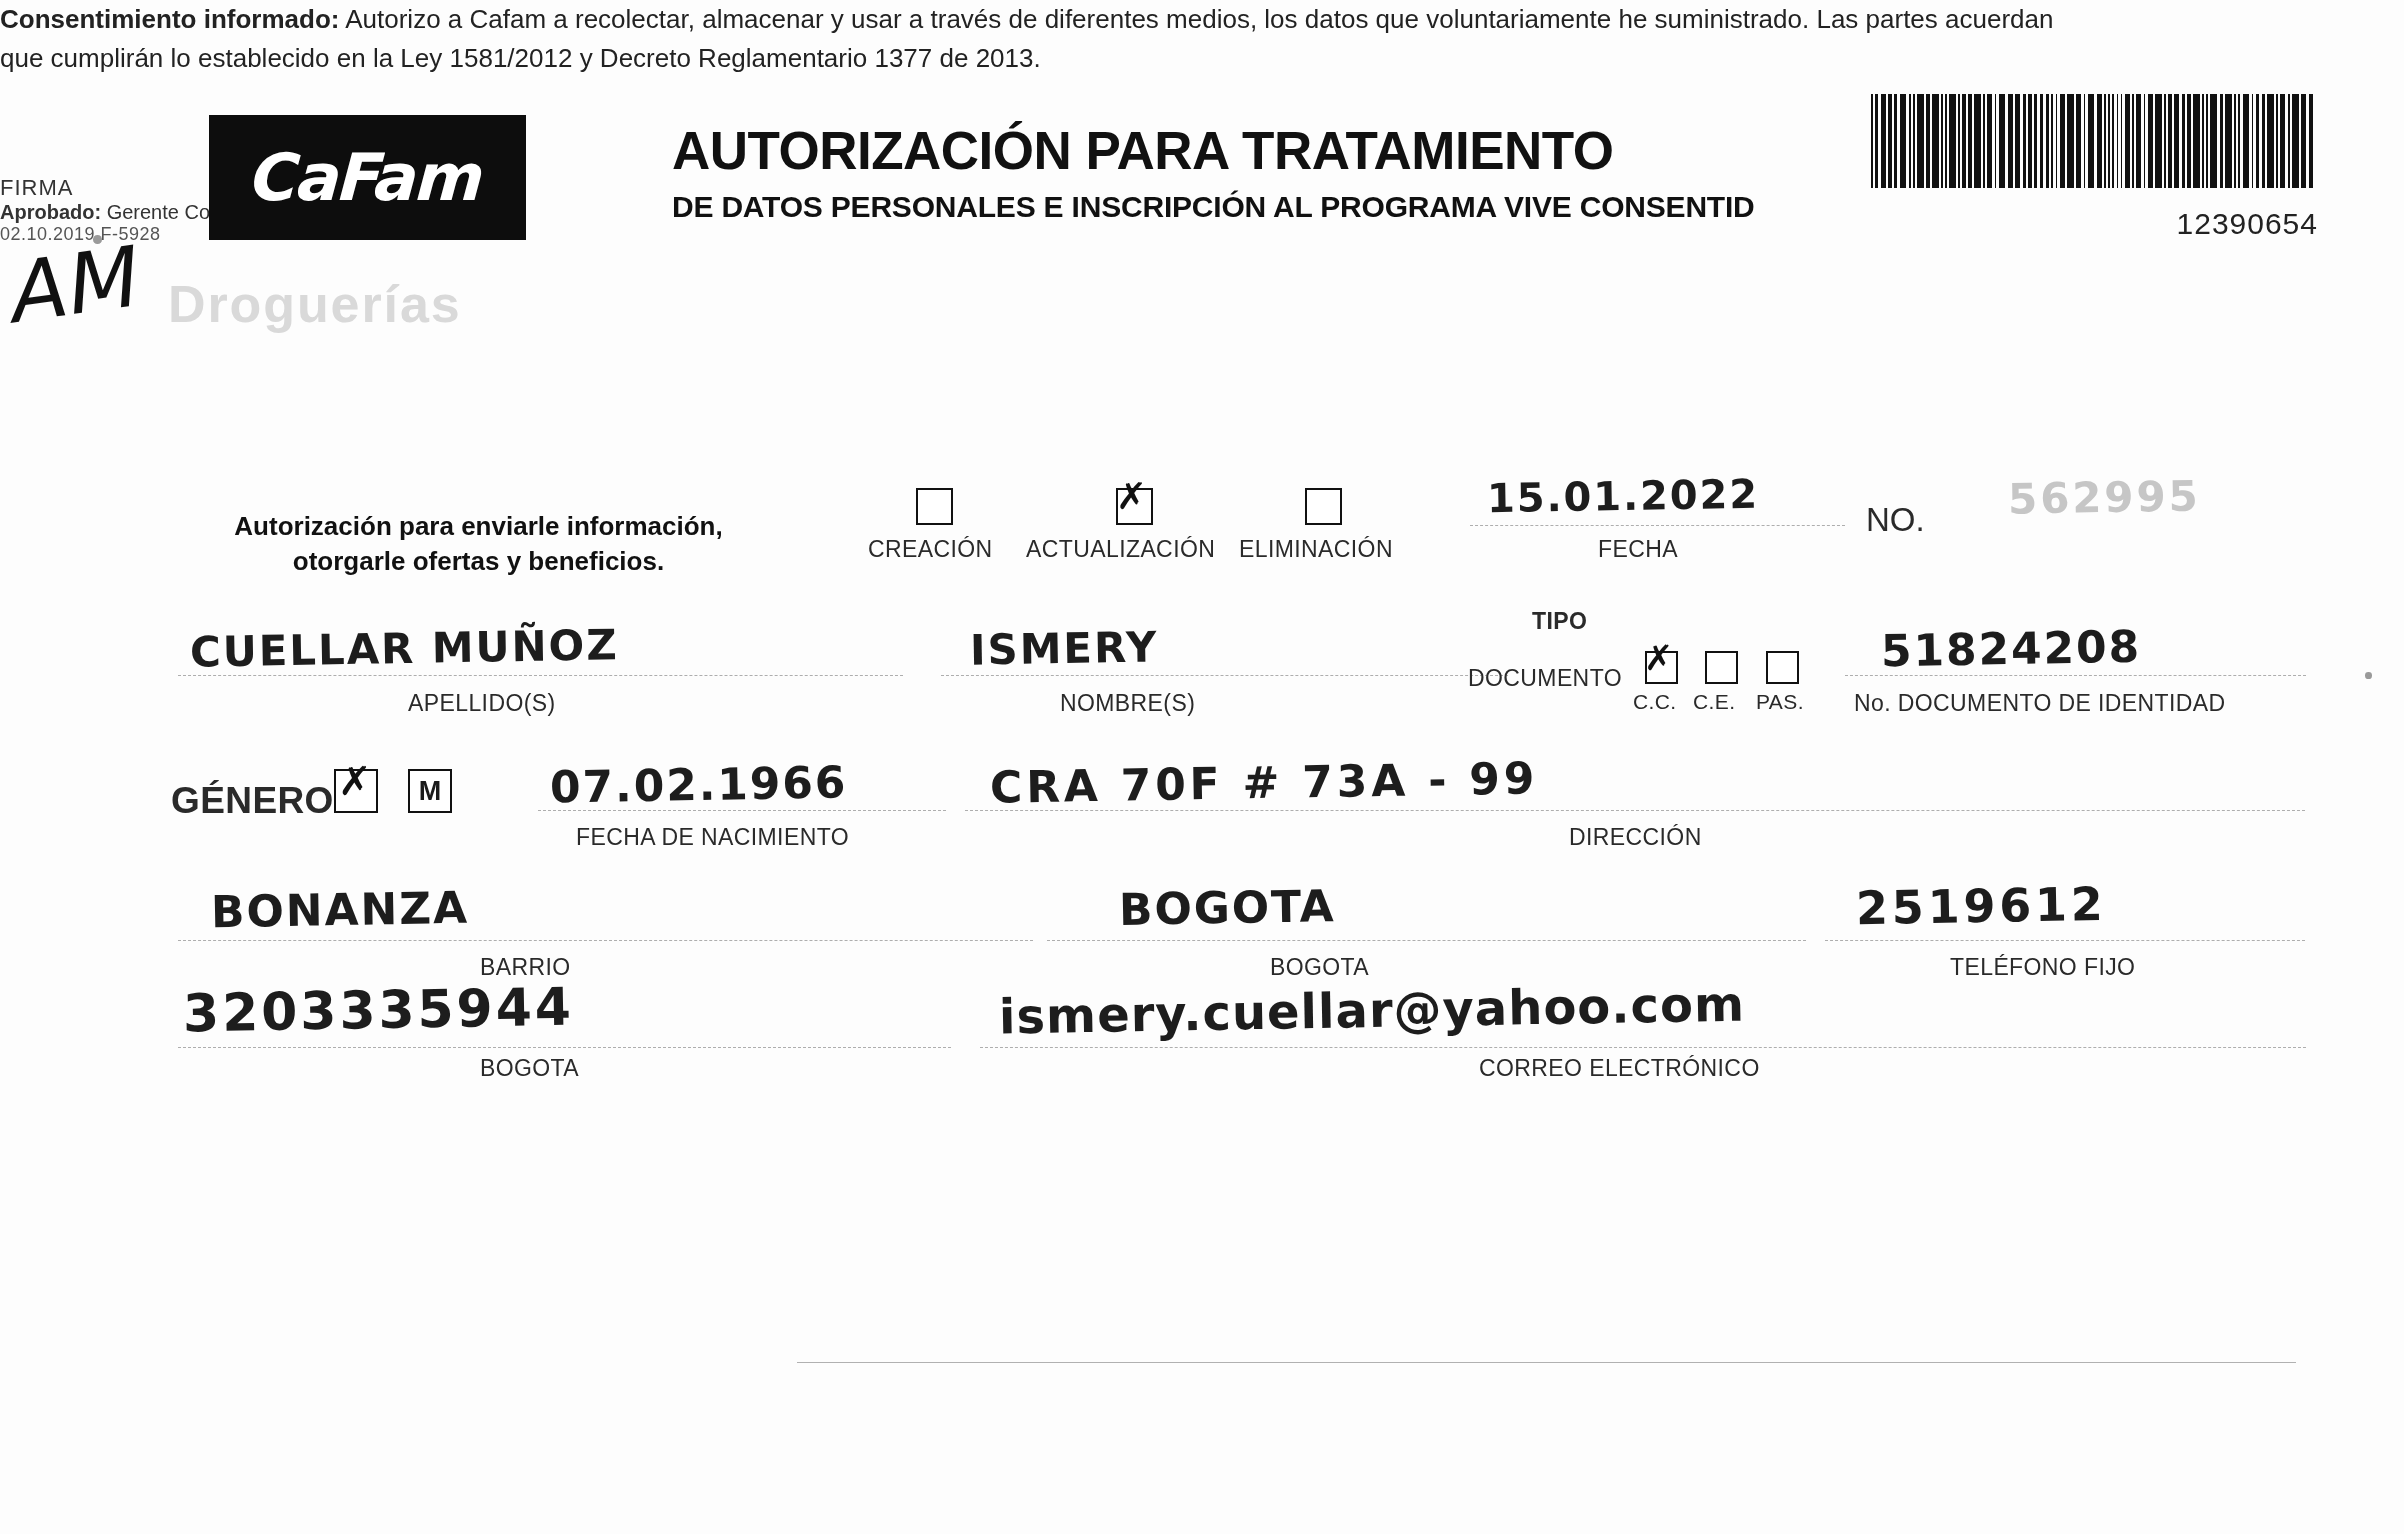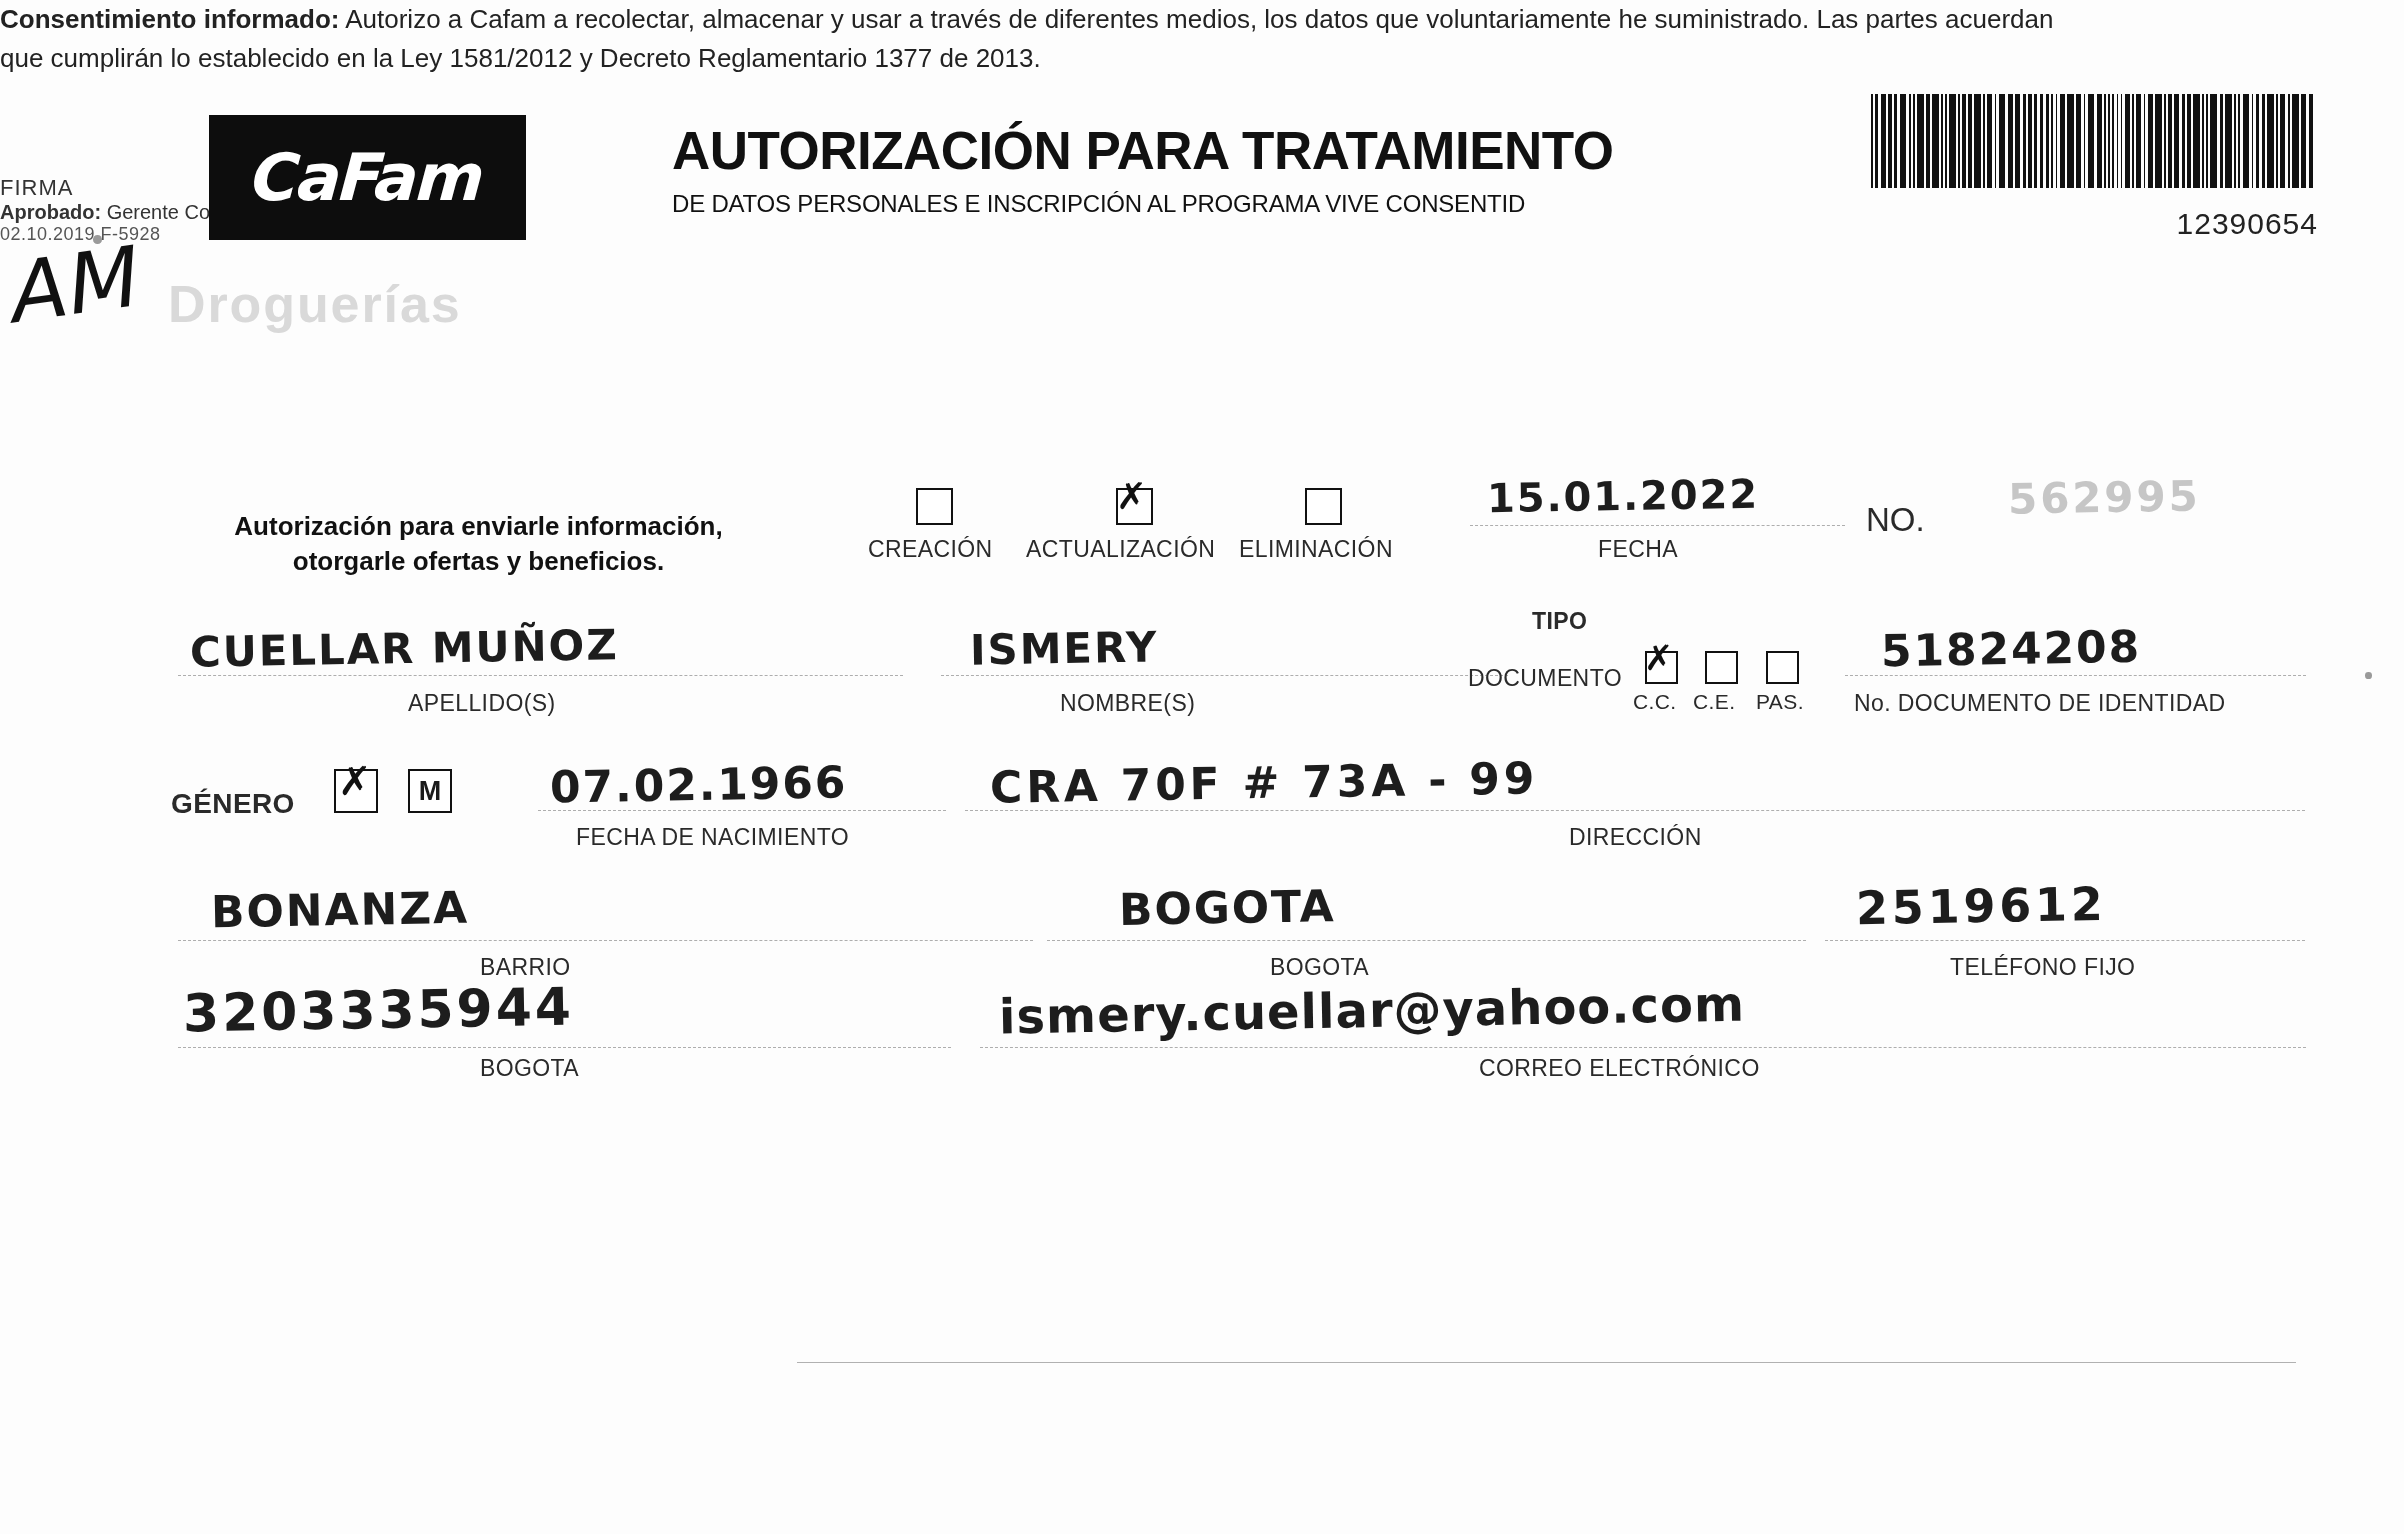--- a/index.html
+++ b/index.html
@@ -51,22 +51,22 @@
     font-size: 53px;
     font-weight: 700;
     letter-spacing: -0.5px;
     color: #111;
     white-space: nowrap;
     overflow: hidden;
     width: 1153px;
   }
   .title-sub {
     left: 672px; top: 190px;
-    font-size: 24px;
-    font-weight: 400;
+    font-size: 30px;
+    font-weight: 700;
     letter-spacing: -0.2px;
     color: #111;
     white-space: nowrap;
     overflow: hidden;
     width: 1134px;
   }
   .barcode {
     left: 1871px; top: 94px; width: 447px; height: 94px;
     display: flex; align-items: stretch;
   }
@@ -306,21 +306,21 @@
   <div class="chk small abs" style="left:1705px; top:651px;"></div>
   <div class="chk small abs" style="left:1766px; top:651px;"></div>
   <div class="field-caption abs" style="left:1633px; top:690px; font-size:21px;">C.C.</div>
   <div class="field-caption abs" style="left:1693px; top:690px; font-size:21px;">C.E.</div>
   <div class="field-caption abs" style="left:1756px; top:690px; font-size:21px;">PAS.</div>
 
   <div class="rule abs" style="left:1845px; top:675px; width:461px;"></div>
   <div class="hand abs" style="left:1881px; top:623px; font-size:44px;">51824208</div>
   <div class="field-caption abs" style="left:1854px; top:690px;">No. DOCUMENTO DE IDENTIDAD</div>
 
-  <div class="field-caption b abs" style="left:171px; top:780px; font-size:28px;margin-top:8px;">GÉNERO</div>
+  <div class="field-caption b abs" style="left:171px; top:780px; font-size:37px;">GÉNERO</div>
   <div class="chk abs" style="left:334px; top:769px; width:40px; height:40px;">
     <span class="chk-x" style="left:1.9px; top:-5.8px; font-size:40px;">✗</span>
   </div>
   <div class="field-caption b abs" style="left:345px; top:776px; font-size:29px; color:transparent;">F</div>
   <div class="chk abs" style="left:408px; top:769px; width:40px; height:40px; display:flex; align-items:center; justify-content:center;">
     <span style="font-size:27px; font-weight:700;">M</span>
   </div>
 
   <div class="rule abs" style="left:538px; top:810px; width:408px;"></div>
   <div class="hand abs" style="left:550px; top:759px; font-size:44px;">07.02.1966</div>

